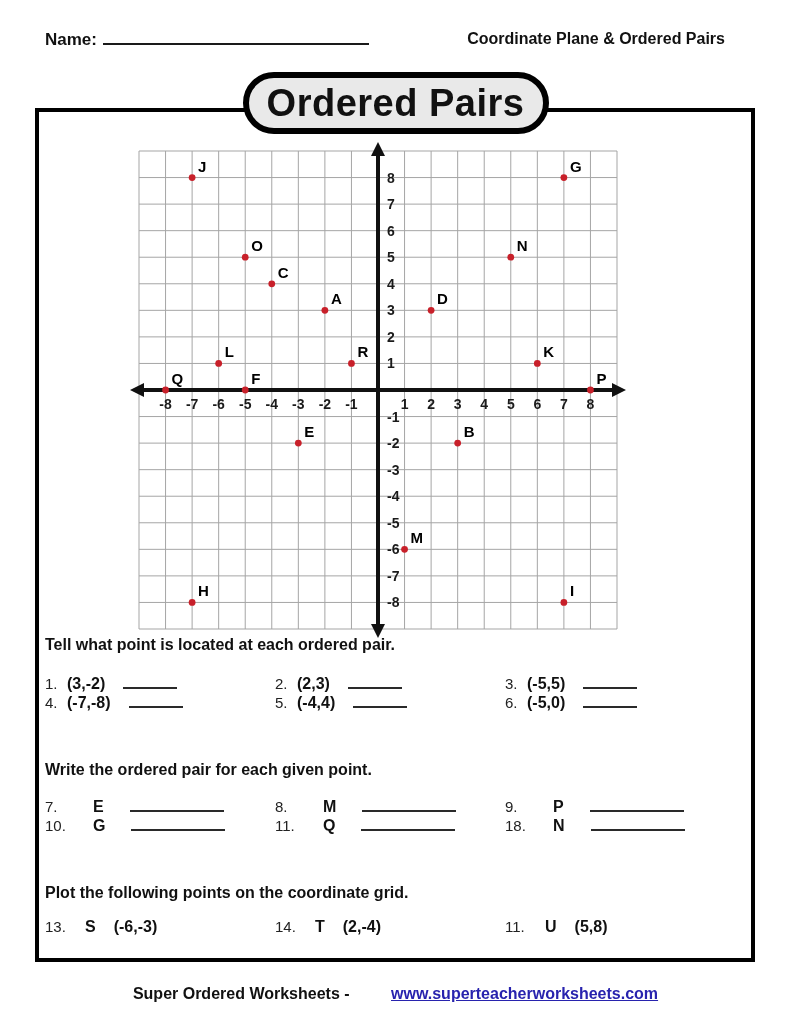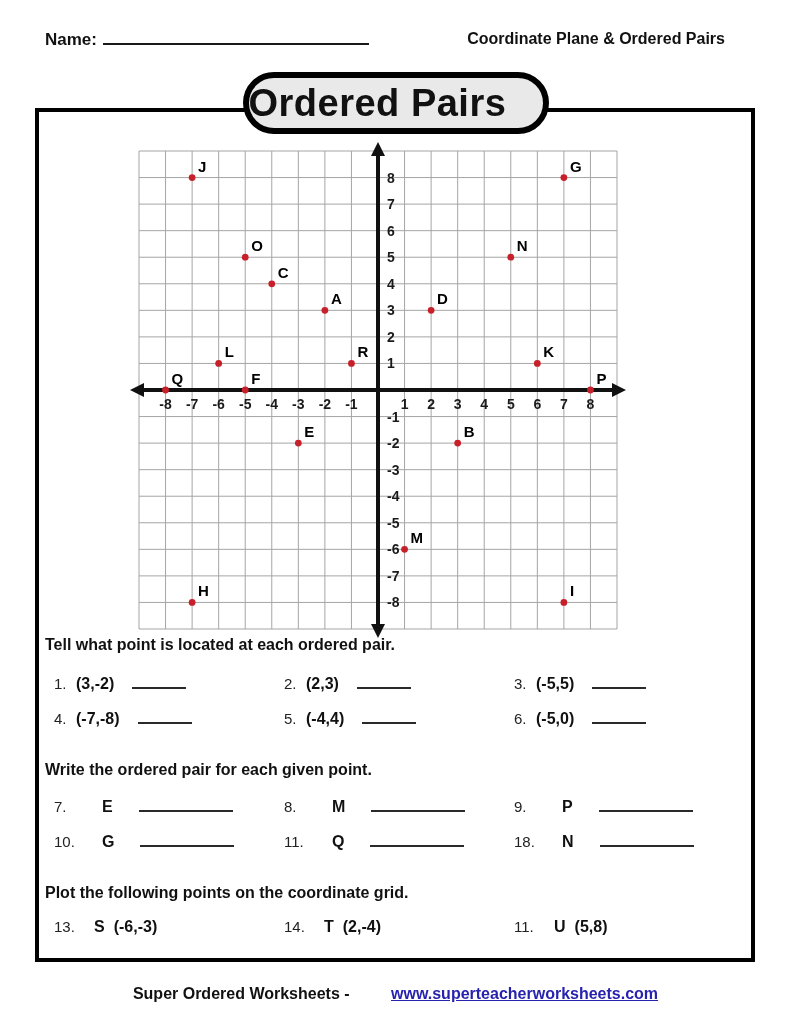--- a/index.html
+++ b/index.html
@@ -8,47 +8,47 @@
     font-family:"Liberation Sans", sans-serif;color:#111;overflow:hidden;
   }
   
   #name-row{position:absolute;left:45px;top:27px;font-size:17px;font-weight:bold;}
   #name-blank{display:inline-block;width:266px;border-bottom:2px solid #1a1a1a;height:16px;margin-left:6px;vertical-align:baseline;}
   #doc-title{position:absolute;right:66px;top:30px;font-size:16px;font-weight:bold;}
   
   #banner{
     position:absolute;left:50%;top:72px;transform:translateX(-50%);
     width:294px;height:50px;background:#e9e9e9;border:6px solid #000;border-radius:34px;
-    display:flex;align-items:center;z-index:2;
+    display:flex;align-items:center;justify-content:center;z-index:2;
   }
   #banner-title{font-size:38px;font-weight:bold;letter-spacing:0.5px;}
   
   #worksheet-box{
     position:absolute;left:35px;top:108px;width:712px;height:846px;
     border:4px solid #000;background:#fff;z-index:1;
   }
   
   #coordinate-grid{position:absolute;left:139px;top:151px;overflow:visible;z-index:1;}
   .tick{font:bold 14px "Liberation Sans",sans-serif;fill:#1a1a1a;}
   .plabel{font:bold 15px "Liberation Sans",sans-serif;fill:#000;}
   
   .section-header{position:absolute;left:45px;font-size:16px;font-weight:bold;z-index:2;}
-  .q-rows{position:absolute;left:54px;width:710px;display:grid;grid-template-columns:230px 230px 230px;row-gap:16px;z-index:2;}
+  .q-rows{position:absolute;left:45px;width:710px;display:grid;grid-template-columns:230px 230px 230px;row-gap:0;z-index:2;}
   .q{font-size:15px;white-space:nowrap;}
   .qnum{display:inline-block;font-weight:400;color:#222;}
   .qtext{font-weight:bold;font-size:16px;}
   .blank{display:inline-block;border-bottom:2px solid #2a2a2a;height:13px;vertical-align:baseline;}
   .s1 .qnum{width:22px;}
   .s1 .blank{width:54px;margin-left:18px;}
   .s2 .qnum{width:30px;}
   .s2 .qtext{margin-left:18px;}
   .s2 .blank{width:94px;margin-left:26px;}
   .s3 .qnum{width:30px;}
   .s3 .qtext{margin-left:10px;}
-  .s3 .qpair{font-weight:bold;font-size:16px;margin-left:9px;}
+  .s3 .qpair{font-weight:bold;font-size:16px;margin-left:18px;}
   #sec1-header{top:636px;} #sec1-rows{top:674px;}
   #sec2-header{top:761px;} #sec2-rows{top:797px;}
   #sec3-header{top:884px;} #sec3-rows{top:918px;}
   
   #footer{position:absolute;left:0;top:985px;width:100%;text-align:center;font-size:16px;font-weight:bold;}
   #footer a{color:#2823ae;text-decoration:underline;margin-left:37px;}
 </style>
 </head>
 <body>
 

